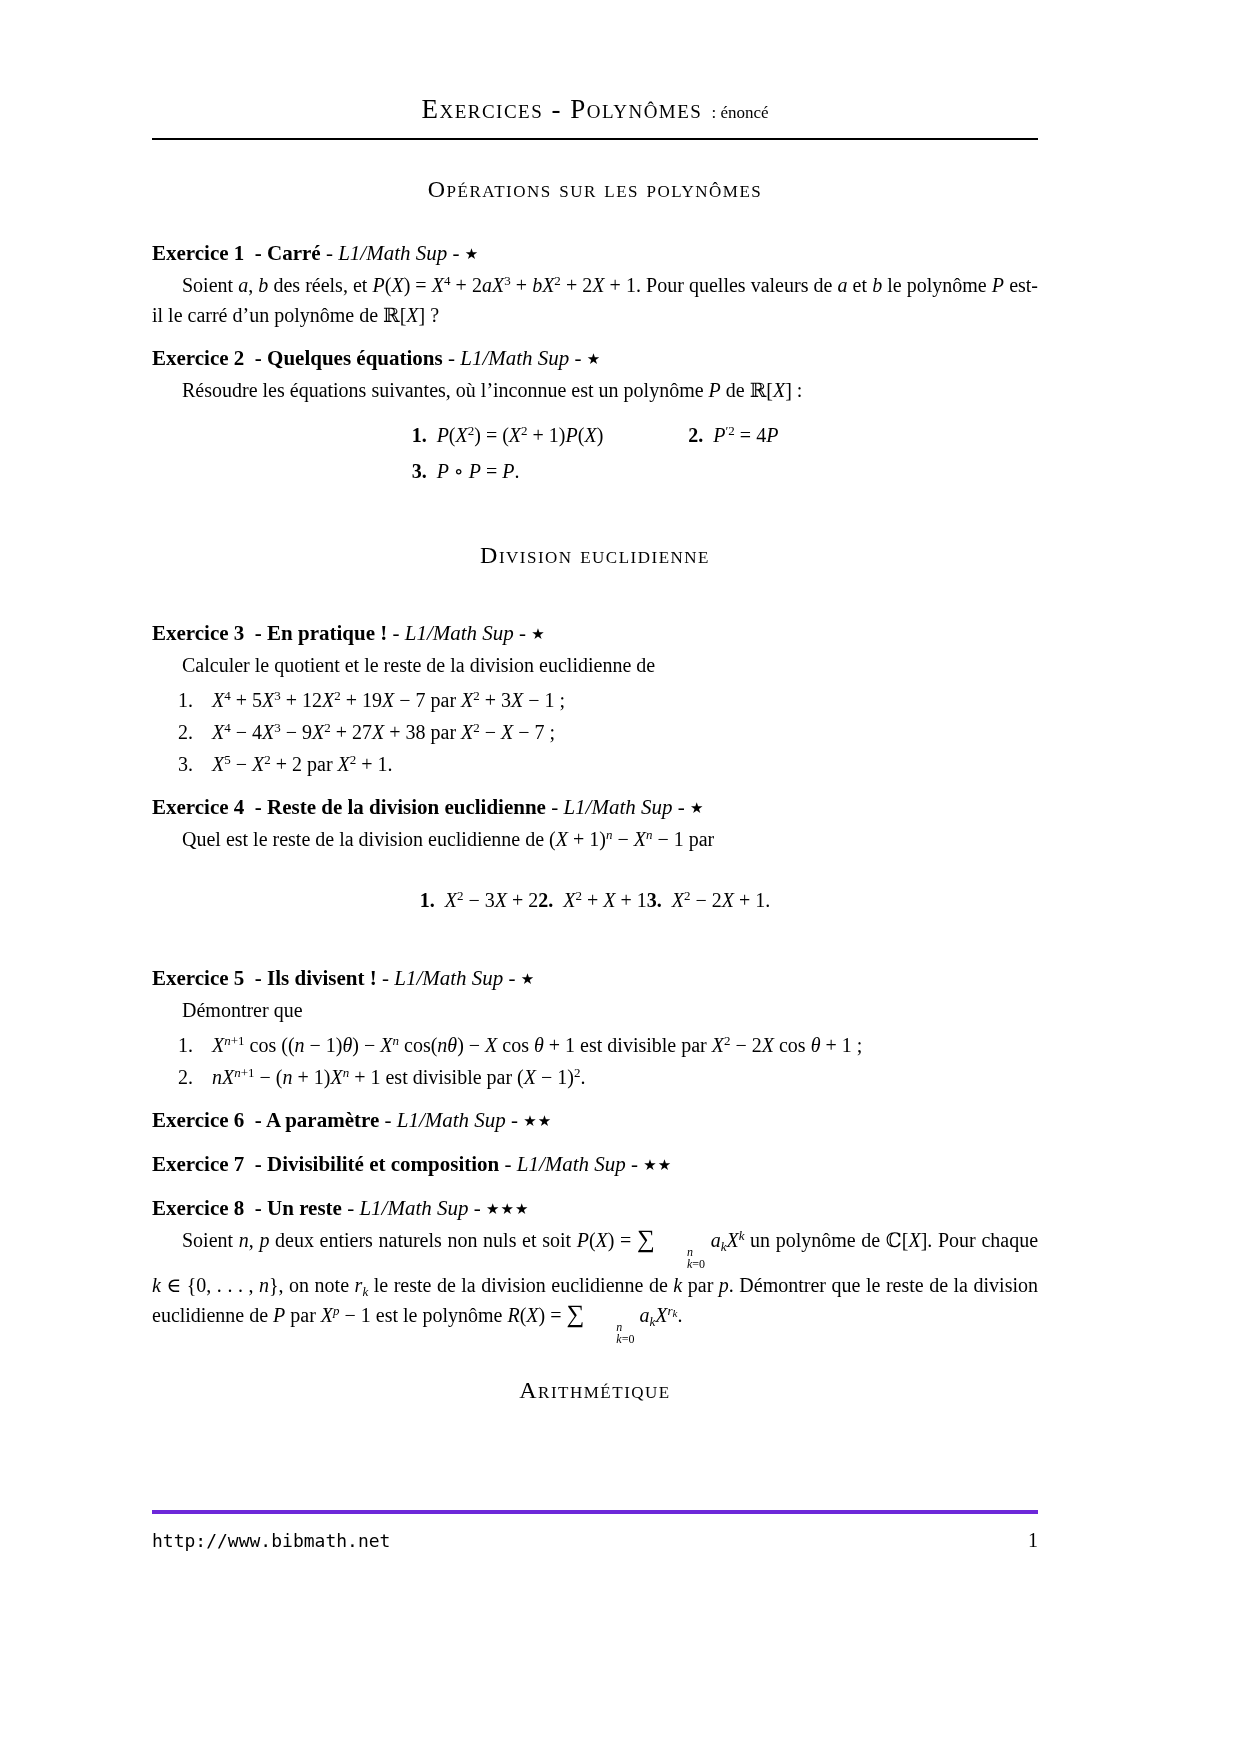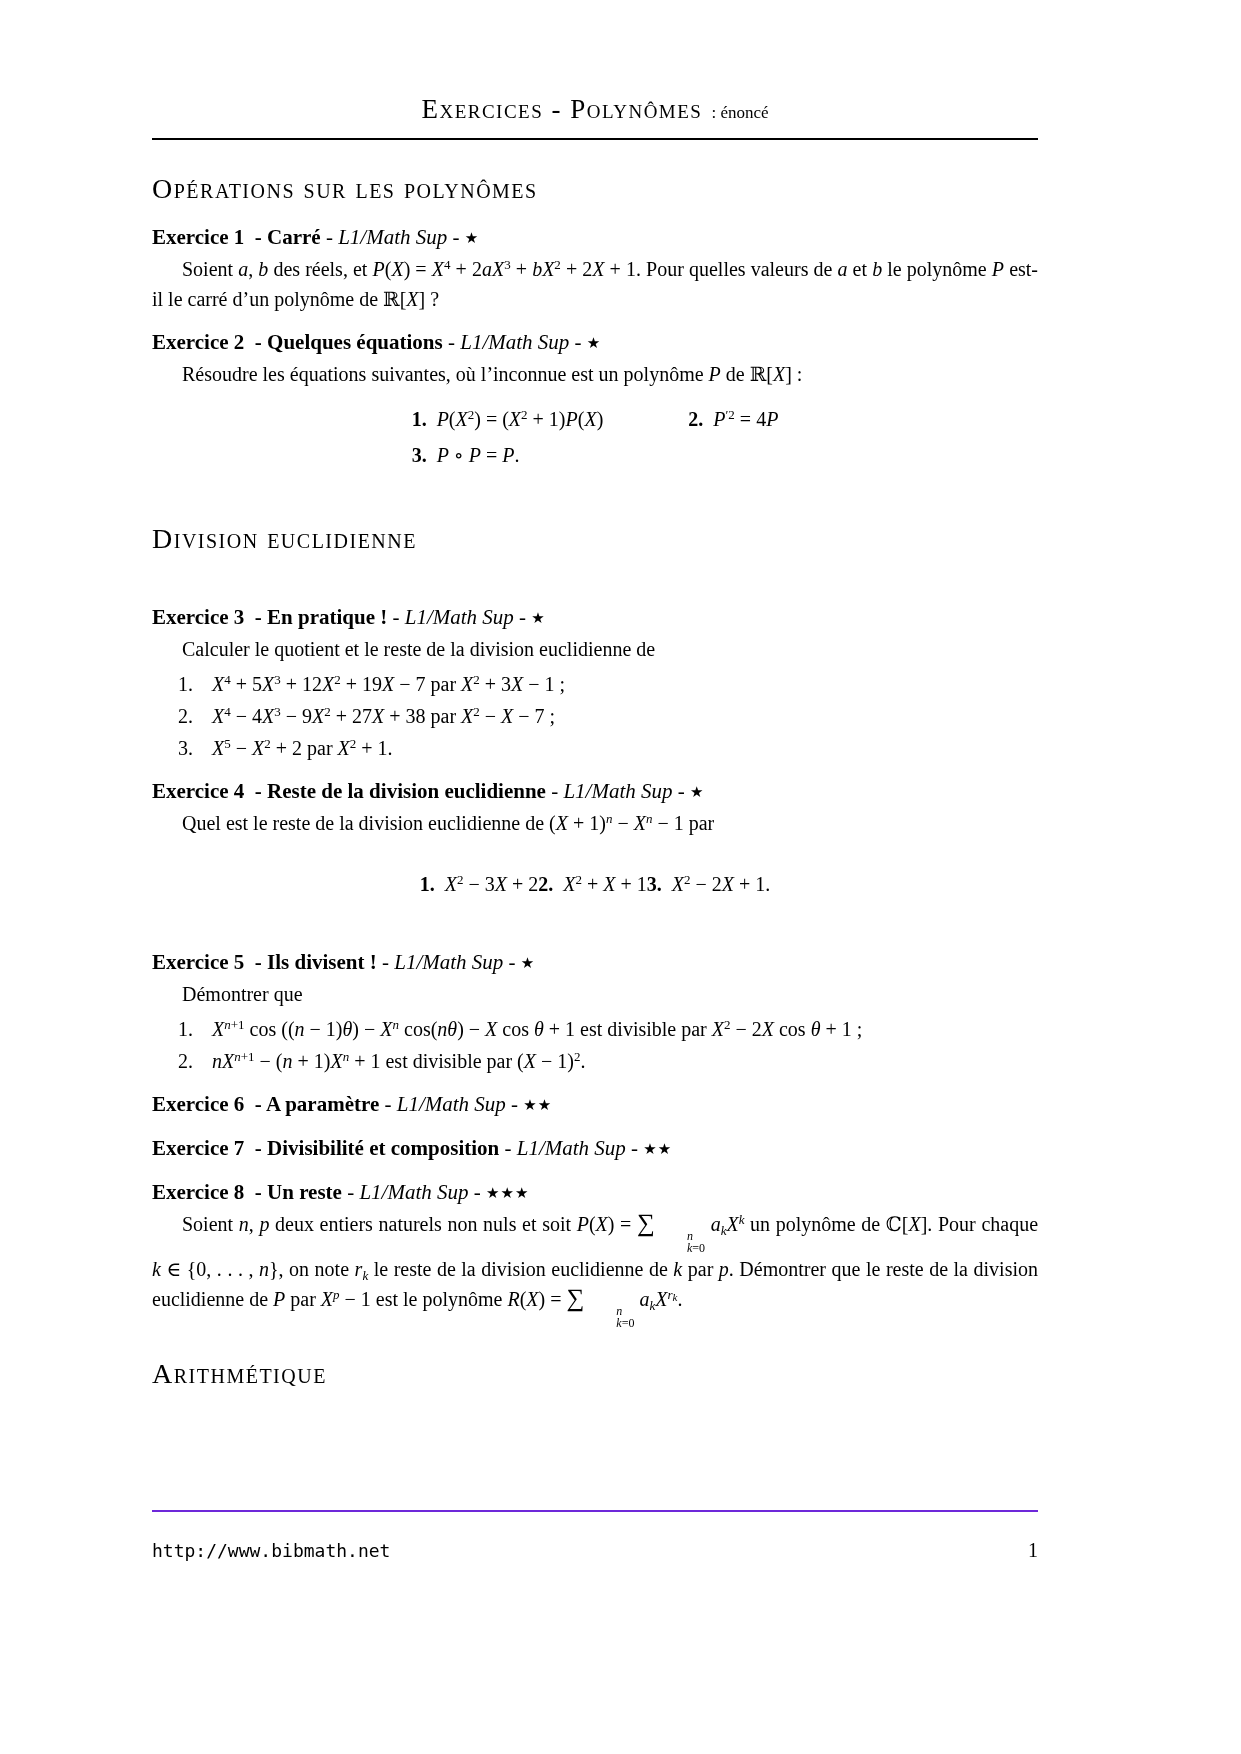--- a/index.html
+++ b/index.html
@@ -12,30 +12,30 @@
   }
   .content { position:absolute; left:152px; top:16px; width:886px; }
 
   
   .header { text-align:center; padding-top:78px; padding-bottom:10px; border-bottom:2px solid #000; }
   .ht { font-variant:small-caps; font-size:27px; letter-spacing:1.5px; }
   .hs { font-size:17px; margin-left:9px; }
 
   
   .section-heading {
-    text-align:left; font-variant:small-caps; font-weight:normal;
-    font-size:28px; letter-spacing:1.5px; line-height:34px; margin:0;
+    text-align:center; font-variant:small-caps; font-weight:normal;
+    font-size:24px; letter-spacing:1.5px; line-height:34px; margin:0;
   }
   .sh-ops   { margin-top:32px; }
   .sh-div   { margin-top:52px; }
   .sh-arith { margin-top:28px; }
 
   
   .ex-head { font-size:21px; font-weight:normal; margin:0; }
-  .mt-first { margin-top:16px; }
+  .mt-first { margin-top:32px; }
   .mt-med   { margin-top:46px; }
   .mt-big   { margin-top:48px; }
   .mt-sm    { margin-top:13px; }
   .ex-head b { font-weight:bold; }
   .ex-head i { font-style:italic; }
   .st { font-size:15px; vertical-align:1px; letter-spacing:1px; }
 
   
   .body { margin:1px 0 0; text-align:justify; }
   .indent { text-indent:30px; }
@@ -64,21 +64,21 @@
   .sum { font-size:25px; line-height:0; }
   .sl {
     display:inline-flex; flex-direction:column;
     font-size:12px; line-height:12px; vertical-align:-9px;
     text-align:left; margin-left:2px;
   }
 
   
   .footer {
     position:absolute; top:1510px; left:152px; width:886px;
-    border-top:2px solid #6d28d9; padding-top:23px;
+    border-top:4px solid #6d28d9; padding-top:11px;
     display:flex; justify-content:space-between; align-items:baseline;text-align:center;
   }
   .furl { font-family:"DejaVu Sans Mono","Liberation Mono",monospace; font-size:18px; }
   .fpage { font-size:20px; }
 </style>
 </head>
 <body>
 
 <div class="content">
 

